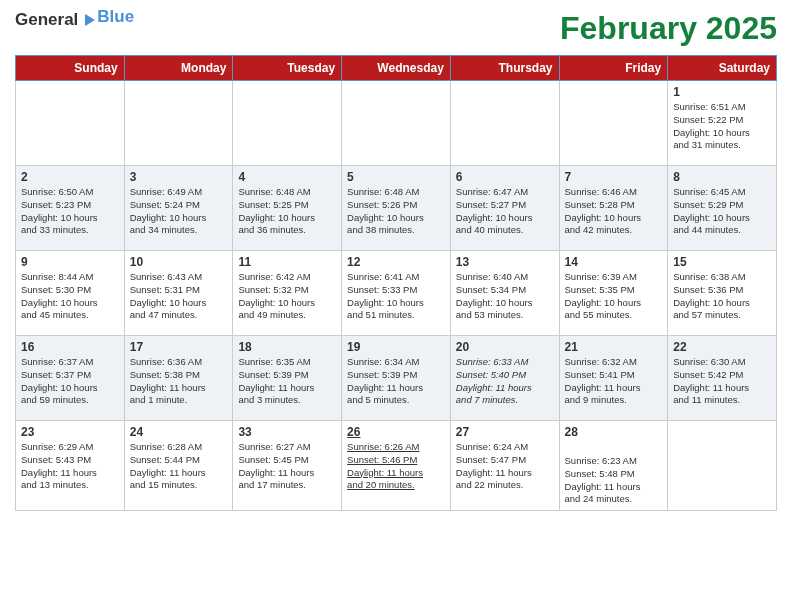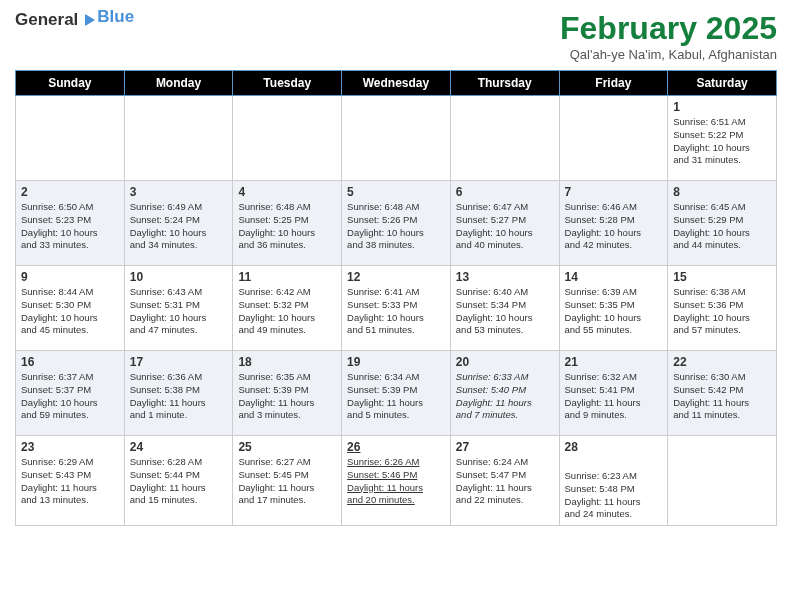--- a/index.html
+++ b/index.html
@@ -37,23 +37,23 @@
     .location {
       font-size: 13px;
       color: #555;
     }
     .calendar {
       width: 100%;
       border-collapse: collapse;
       table-layout: fixed;
     }
     .calendar th {
-      background-color: #000000;
+      background-color: #b91c1c;
       color: #fff;
-      text-align: center;
+      text-align: right;
       padding: 5px 6px;
       font-size: 12px;
       border: 1px solid #5a96cc;
       margin-left: 37px;
     }
     .calendar td {
       border: 1px solid #ccc;
       vertical-align: top;
       padding: 4px 5px;
       font-size: 10px;
@@ -88,21 +88,20 @@
         <span style="font-size:17px;font-weight:bold;color:#333;">General</span>
 
         <svg width="16" height="16" viewBox="0 0 16 16">
           <polygon points="4,2 14,8 4,14" fill="#4a90d9"></polygon>
         </svg>
       </div>
       <span style="font-size:17px;font-weight:bold;color:#4a90d9;margin-top:-3px;">Blue</span>
     </div>
     <div class="title-block">
       <div class="month-title">February 2025</div>
-      <div class="location">Qal'ah-ye Na'im, Kabul, Afghanistan</div>
     </div>
   </div>
 
   <table class="calendar">
     <thead>
       <tr>
         <th>Sunday</th>
         <th>Monday</th>
         <th>Tuesday</th>
         <th>Wednesday</th>
@@ -289,21 +288,21 @@
 and 13 minutes.</div>
           </td>
           <td style="background: rgb(255, 255, 255);">
             <span class="day-num">24</span>
             <div class="day-info" style="white-space: pre-line;">Sunrise: 6:28 AM
 Sunset: 5:44 PM
 Daylight: 11 hours
 and 15 minutes.</div>
           </td>
           <td style="background: rgb(255, 255, 255);">
-            <span class="day-num">25</span>
+            <span class="day-num">33</span>
             <div class="day-info" style="white-space: pre-line;">Sunrise: 6:27 AM
 Sunset: 5:45 PM
 Daylight: 11 hours
 and 17 minutes.</div>
           </td>
           <td style="background: rgb(255, 255, 255); text-decoration: underline;">
             <span class="day-num">26</span>
             <div class="day-info" style="white-space: pre-line;">Sunrise: 6:26 AM
 Sunset: 5:46 PM
 Daylight: 11 hours

